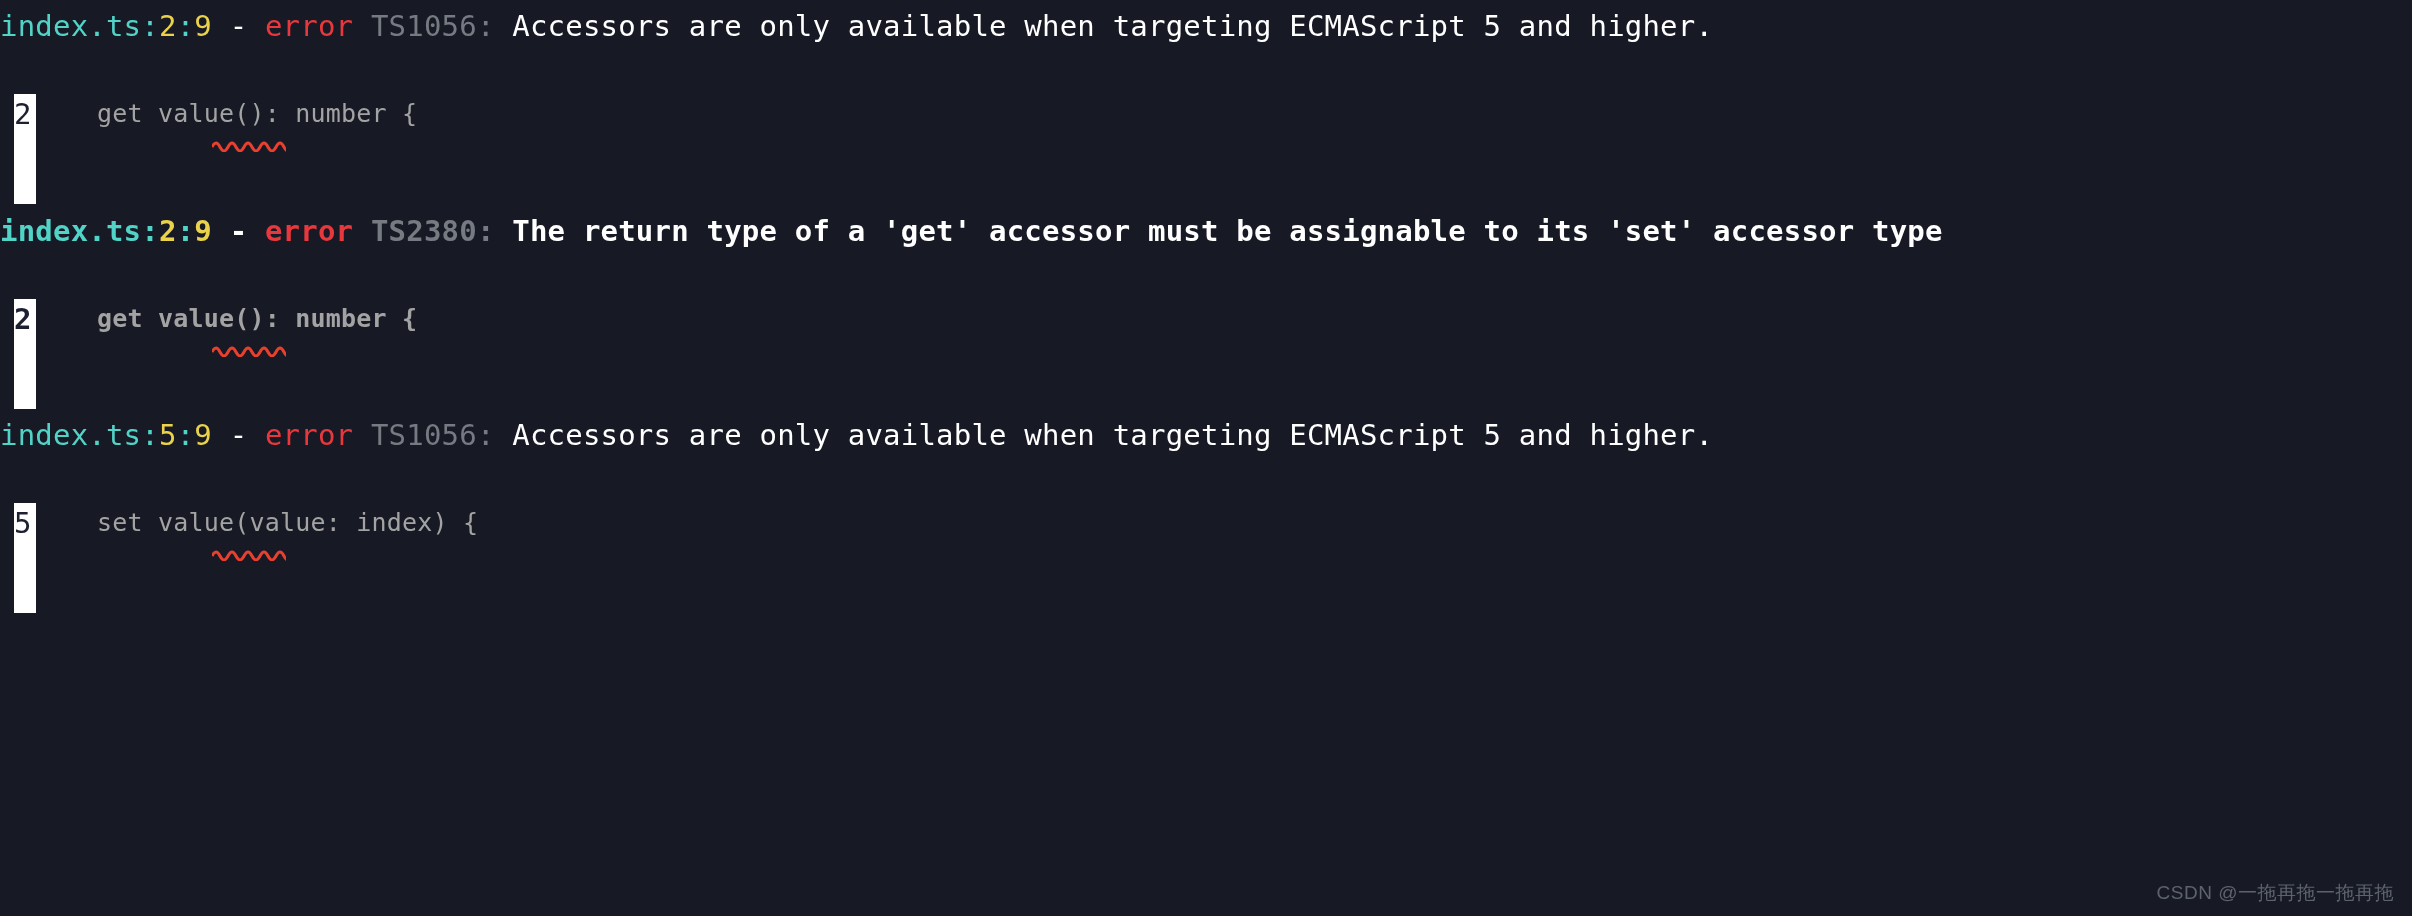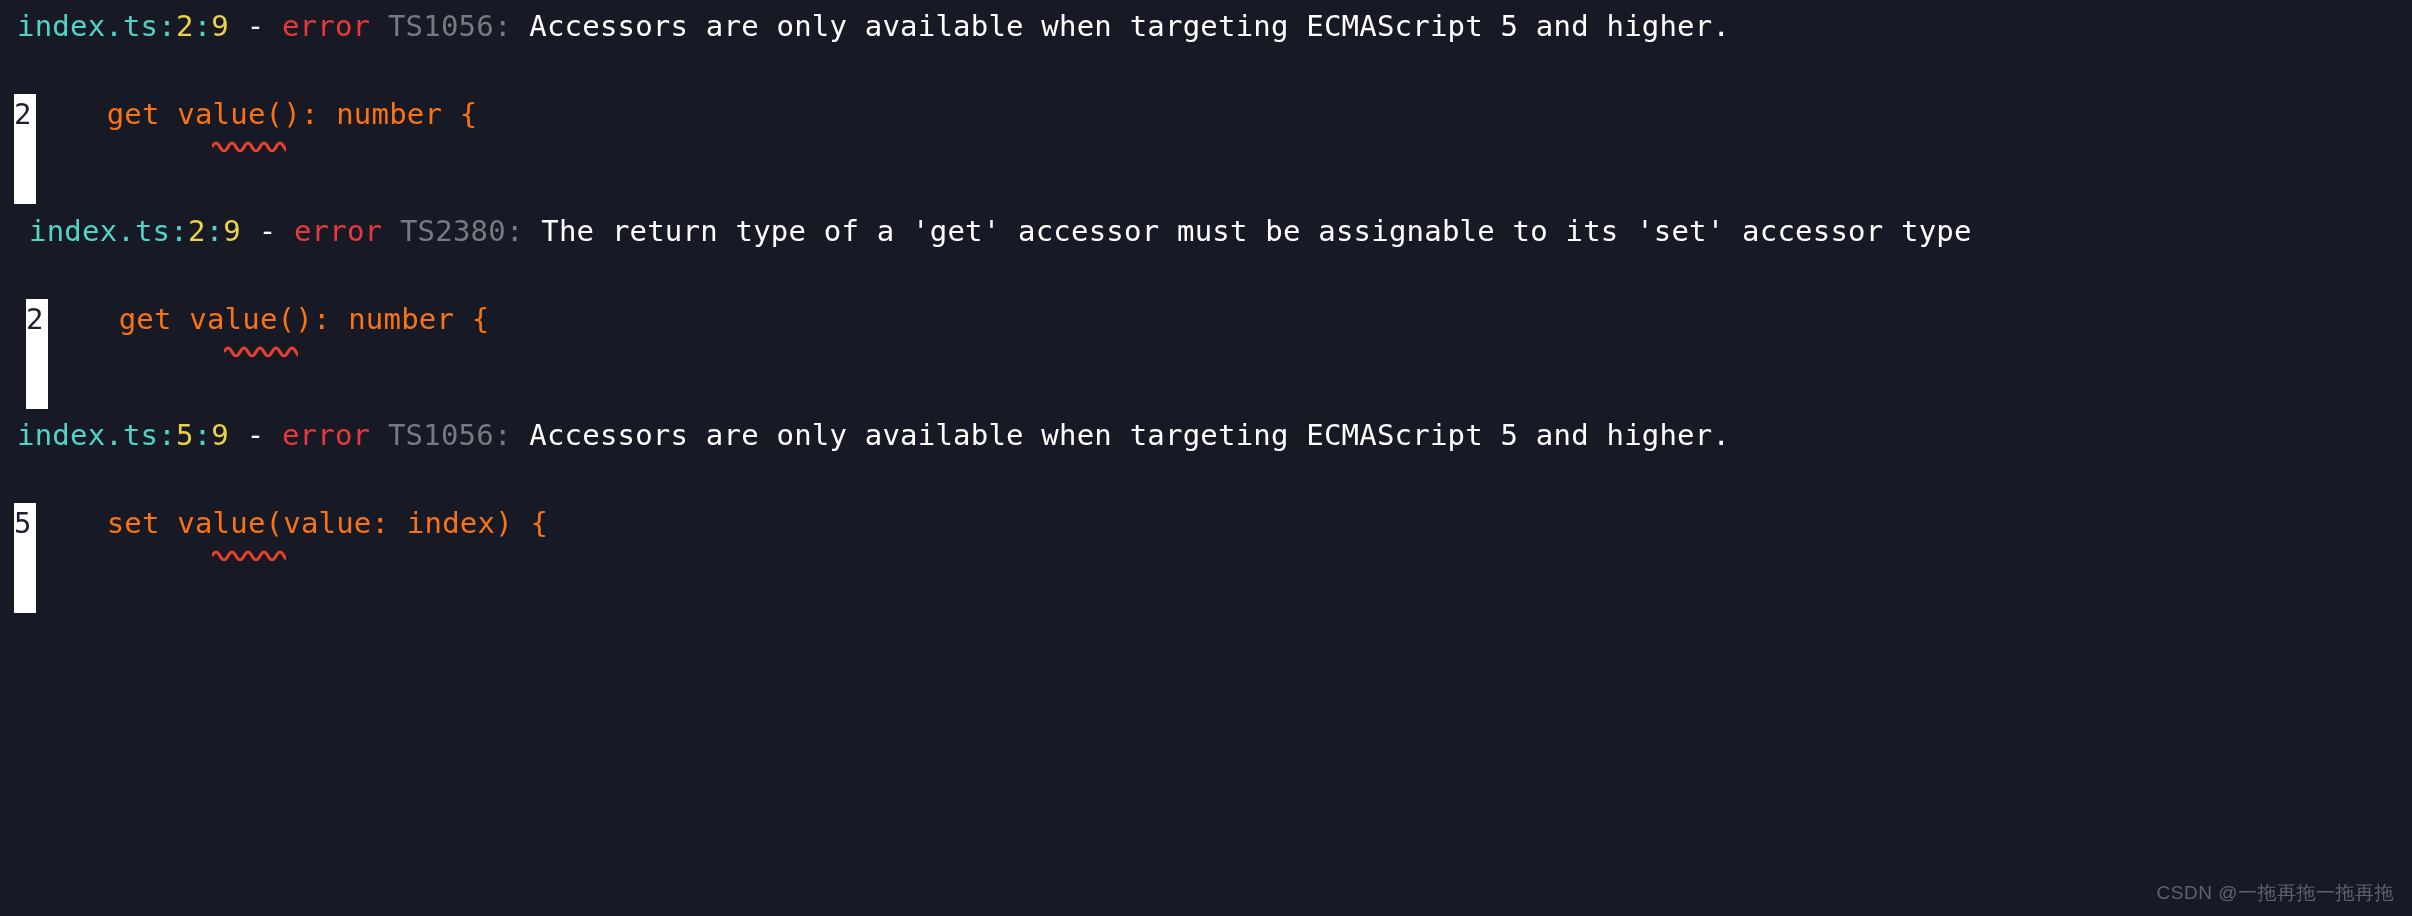--- a/index.html
+++ b/index.html
@@ -24,21 +24,21 @@
 
   .error-block {
     position: relative;
   }
 
   
   .err-header {
     font-size: 29px;
     line-height: 44px;
     white-space: pre;
-    padding-left: 17px;
+    padding-left: 0;
     letter-spacing: 0.2px;
     color: #ffffff;
   }
   .seg-file   { color: #52d3c8; }
   .seg-pos    { color: #ead24b; }
   .seg-colon  { color: #52d3c8; }
   .seg-dash   { color: #ffffff; }
   .seg-error  { color: #e8383d; }
   .seg-code   { color: #767b82; }
   .seg-msg    { color: #ffffff; }
@@ -64,24 +64,24 @@
     font-size: 29px;
     line-height: 40px;
     color: #1d2030;
     text-align: left;
     font-family: "DejaVu Sans Mono", "Liberation Mono", monospace;
   }
   .code-text {
     position: absolute;
     left: 36px;
     top: 0;
-    font-size: 29px;
+    font-size: 25px;
     line-height: 40px;
     white-space: pre;
-    color: #f97316;
+    color: #a3a3a3;
     letter-spacing: 0.2px;
   }
   .squiggle {
     position: absolute;
     top: 44px;
     height: 14px;
     overflow: hidden;
   }
   .squiggle svg { display: block; }
 
@@ -110,21 +110,21 @@
       <div class="gutter-num">2</div>
       <div class="code-text">    get value(): number {</div>
       <div class="squiggle" style="left:212px; width:74px;">
         <svg width="80" height="14" viewBox="0 0 80 14">
           <path d="M0,9 Q4,1 8,9 T16,9 T24,9 T32,9 T40,9 T48,9 T56,9 T64,9 T72,9 T80,9" fill="none" stroke="#e8402f" stroke-width="3"></path>
         </svg>
       </div>
     </div>
   </div>
 
-  <div class="error-block" style="position:absolute; left:12px; top:209px; width:2096px;">
+  <div class="error-block" style="position:absolute; left:0; top:209px; width:2096px;font-weight:bold;">
     <div class="err-header"><span class="seg-file">index.ts</span><span class="seg-colon">:</span><span class="seg-pos">2</span><span class="seg-colon">:</span><span class="seg-pos">9</span><span class="seg-dash"> - </span><span class="seg-error">error</span><span class="seg-dash"> </span><span class="seg-code">TS2380</span><span class="seg-code">:</span><span class="seg-dash"> </span><span class="seg-msg">The return type of a 'get' accessor must be assignable to its 'set' accessor type</span></div>
 
     <div class="code-excerpt" style="margin-top:46px;">
       <div class="gutter"></div>
       <div class="gutter-num">2</div>
       <div class="code-text">    get value(): number {</div>
       <div class="squiggle" style="left:212px; width:74px;">
         <svg width="80" height="14" viewBox="0 0 80 14">
           <path d="M0,9 Q4,1 8,9 T16,9 T24,9 T32,9 T40,9 T48,9 T56,9 T64,9 T72,9 T80,9" fill="none" stroke="#e8402f" stroke-width="3"></path>
         </svg>

